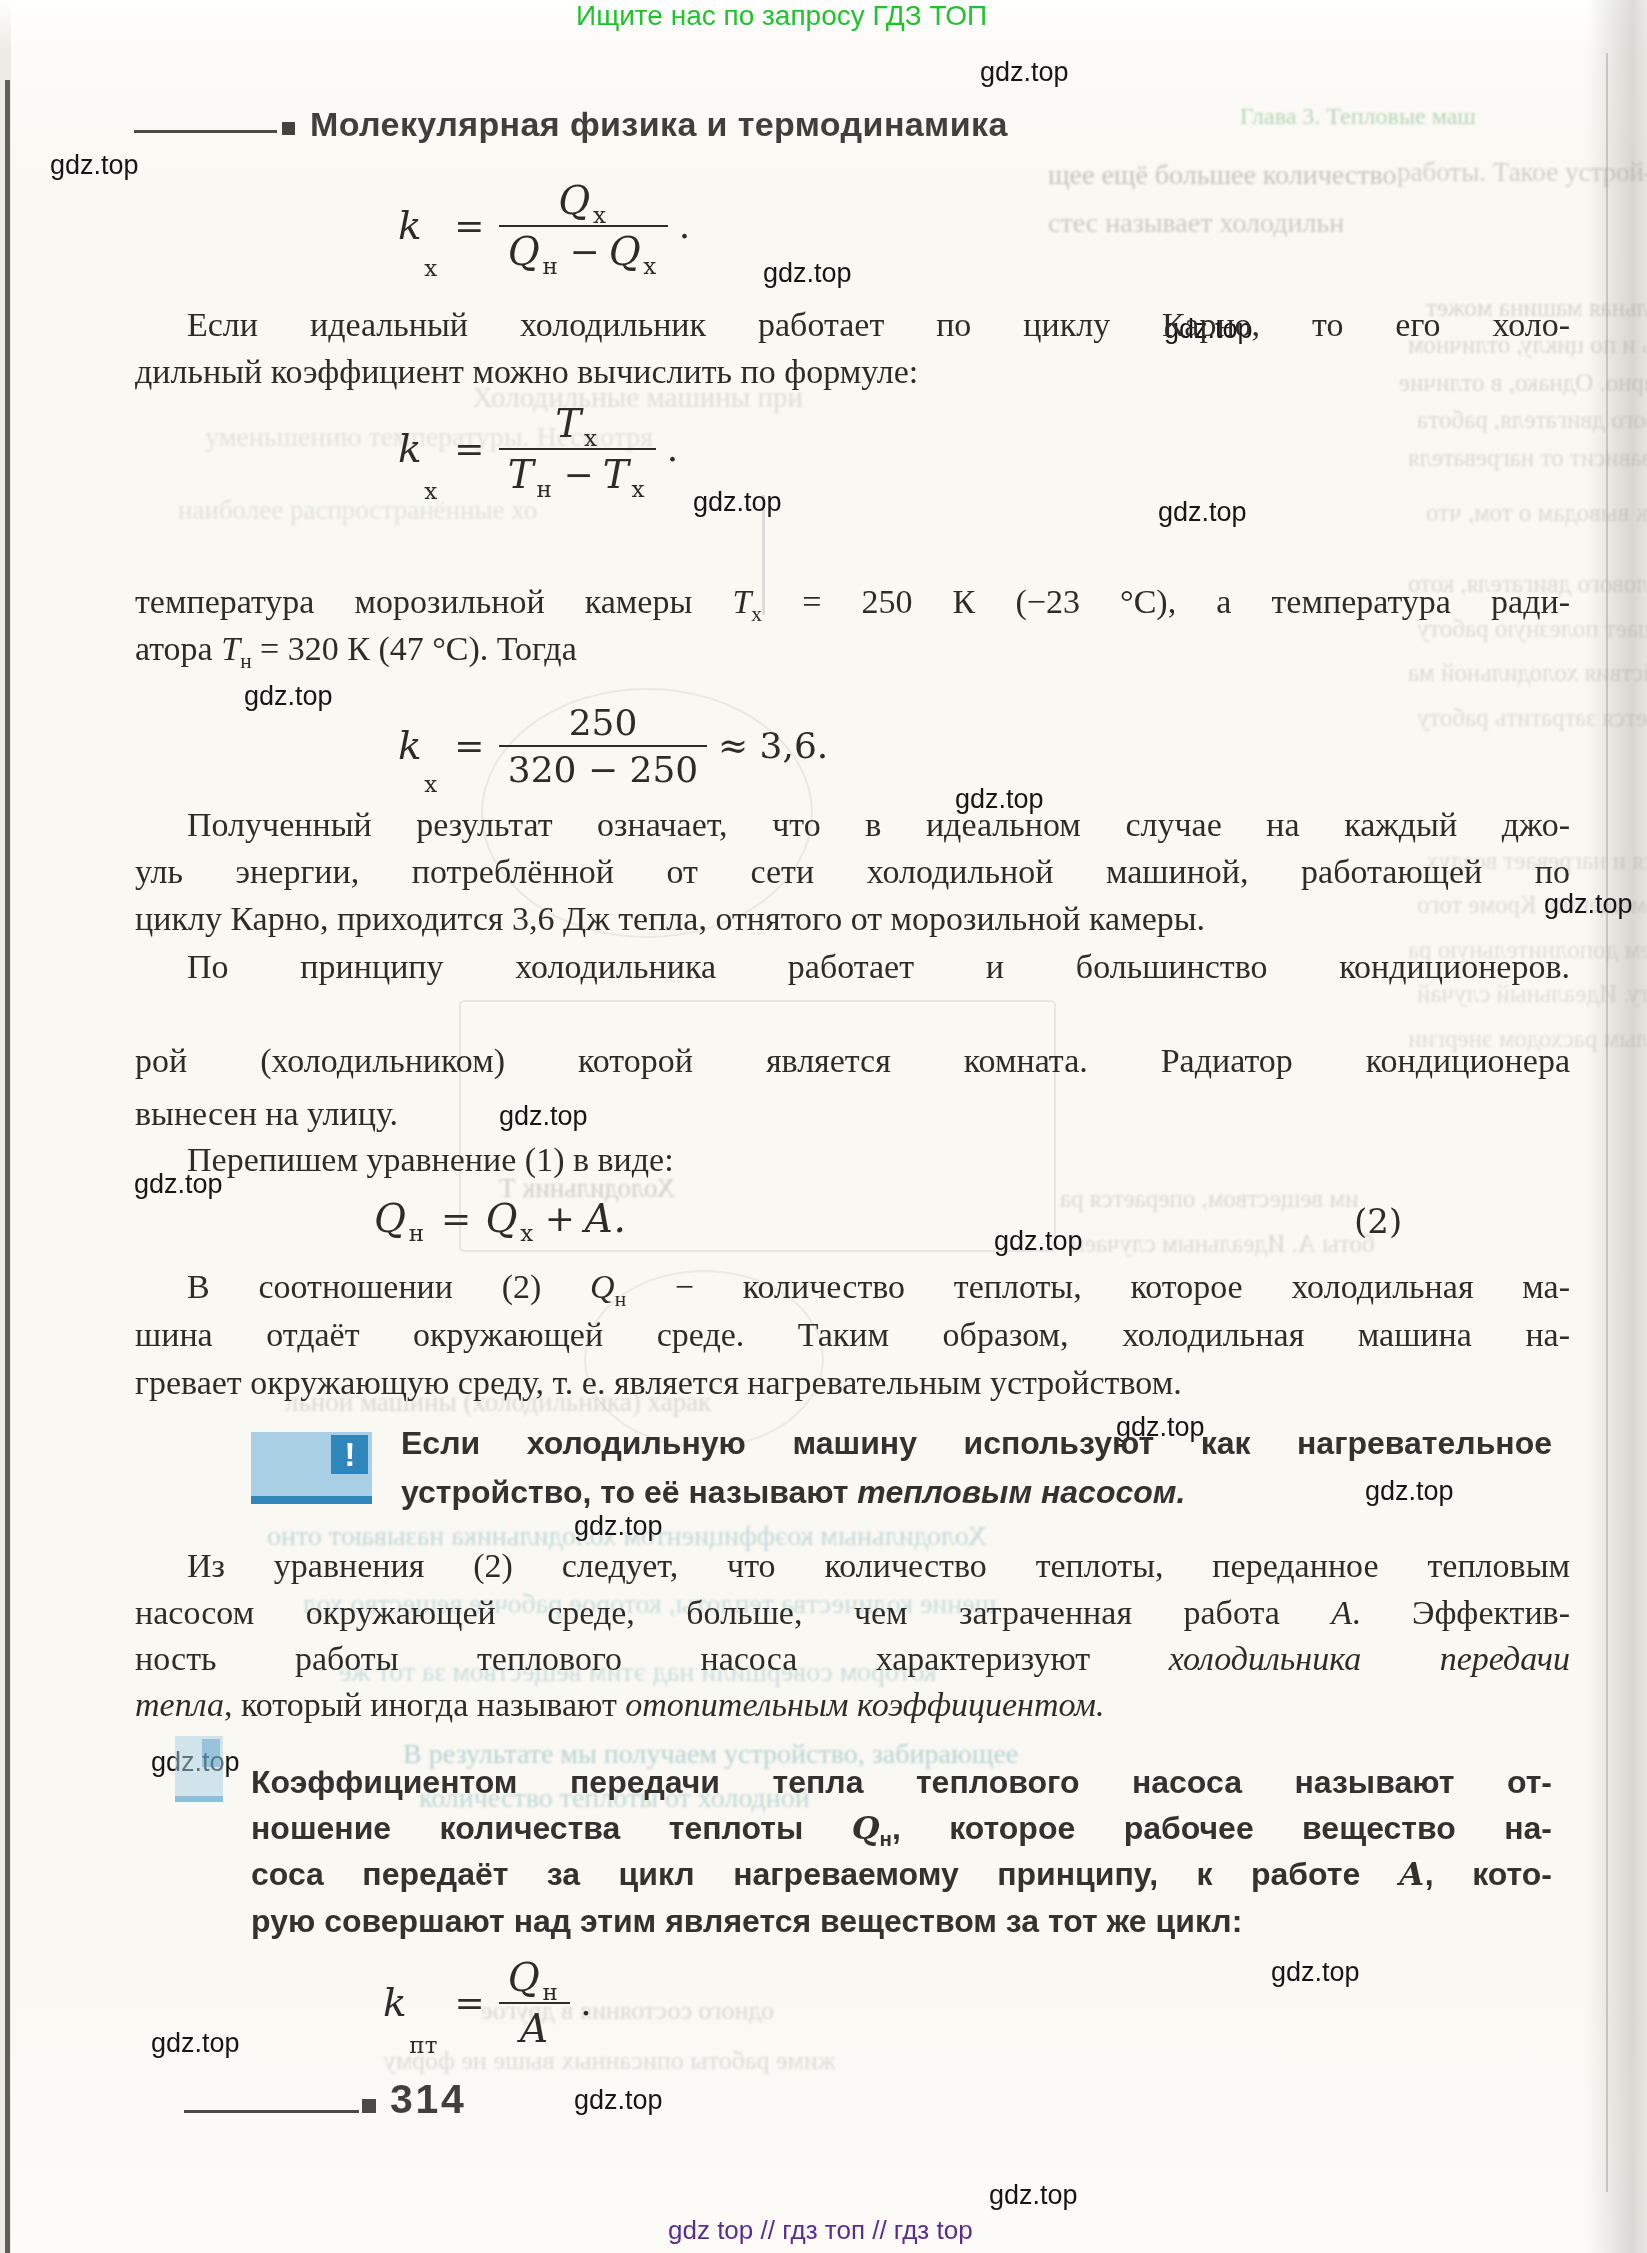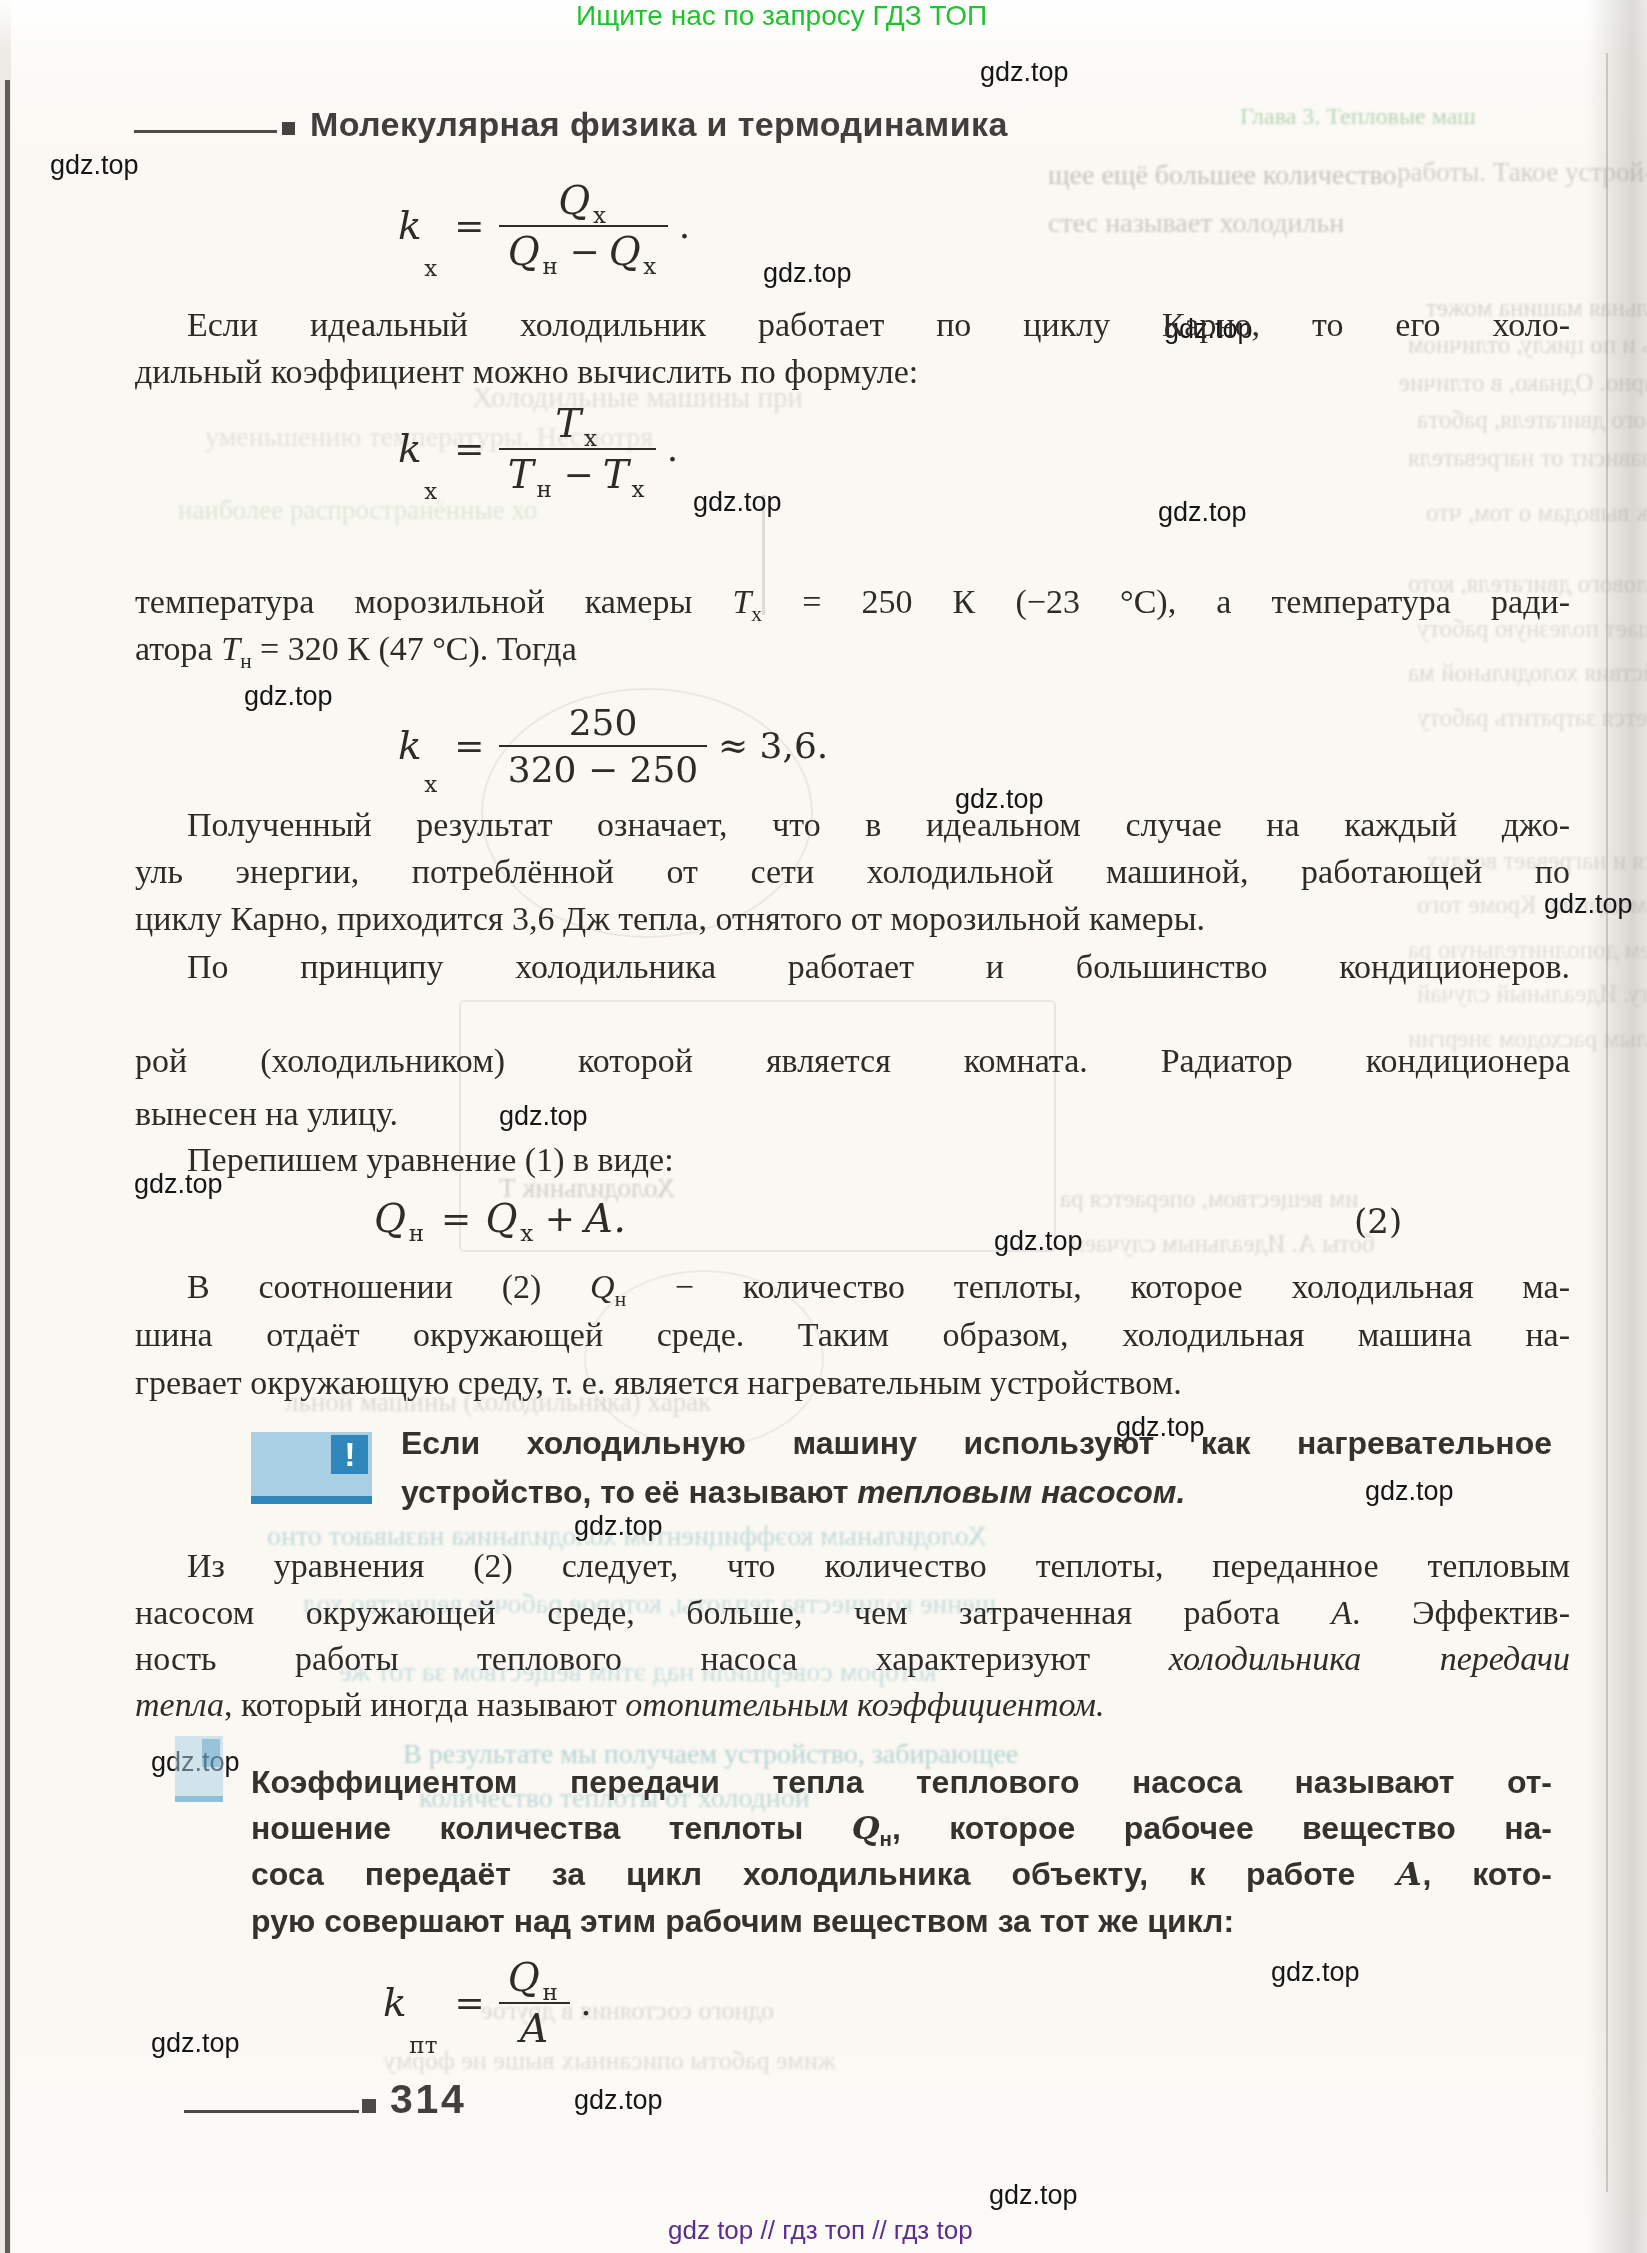--- a/index.html
+++ b/index.html
@@ -269,22 +269,22 @@
   <div class="bl j" style="top:1591px"><span>насосом окружающей среде, больше, чем затраченная работа </span><i class="v">А</i><span>. Эффектив-</span></div>
   <div class="bl j" style="top:1637px"><span>ность работы теплового насоса характеризуют </span><span class="it">холодильника передачи</span></div>
   <div class="bl" style="top:1683px"><span class="it">тепла</span><span>, который иногда называют </span><span class="it">отопительным коэффициентом.</span></div>
 
   <div class="def-icon">
     <span class="sq"></span>
     <span class="band"></span>
   </div>
   <div class="dl j" style="top:1762px">Коэффициентом передачи тепла теплового насоса называют от-</div>
   <div class="dl j" style="top:1808px"><span>ношение количества теплоты </span><i class="v">Q</i><sub class="s">н</sub><span>, которое рабочее вещество на-</span></div>
-  <div class="dl j" style="top:1854px"><span>соса передаёт за цикл холодильника объекту, к работе </span><i class="v">А</i><span>, кото-</span></div>
-  <div class="dl" style="top:1901px">рую совершают над этим рабочим веществом за тот же цикл:</div>
+  <div class="dl j" style="top:1854px"><span>соса передаёт за цикл нагреваемому принципу, к работе </span><i class="v">А</i><span>, кото-</span></div>
+  <div class="dl" style="top:1901px">рую совершают над этим является веществом за тот же цикл:</div>
 
   <div class="formula" style="left:383px;top:1953px;">
     <span class="fvar">k</span>
       <span class="fsub">пт</span>
     <span class="feq">=</span>
     <span class="frac">
       <span class="num">
           <span class="fvar">Q</span>
           <span class="fsub">н</span>
         </span>

